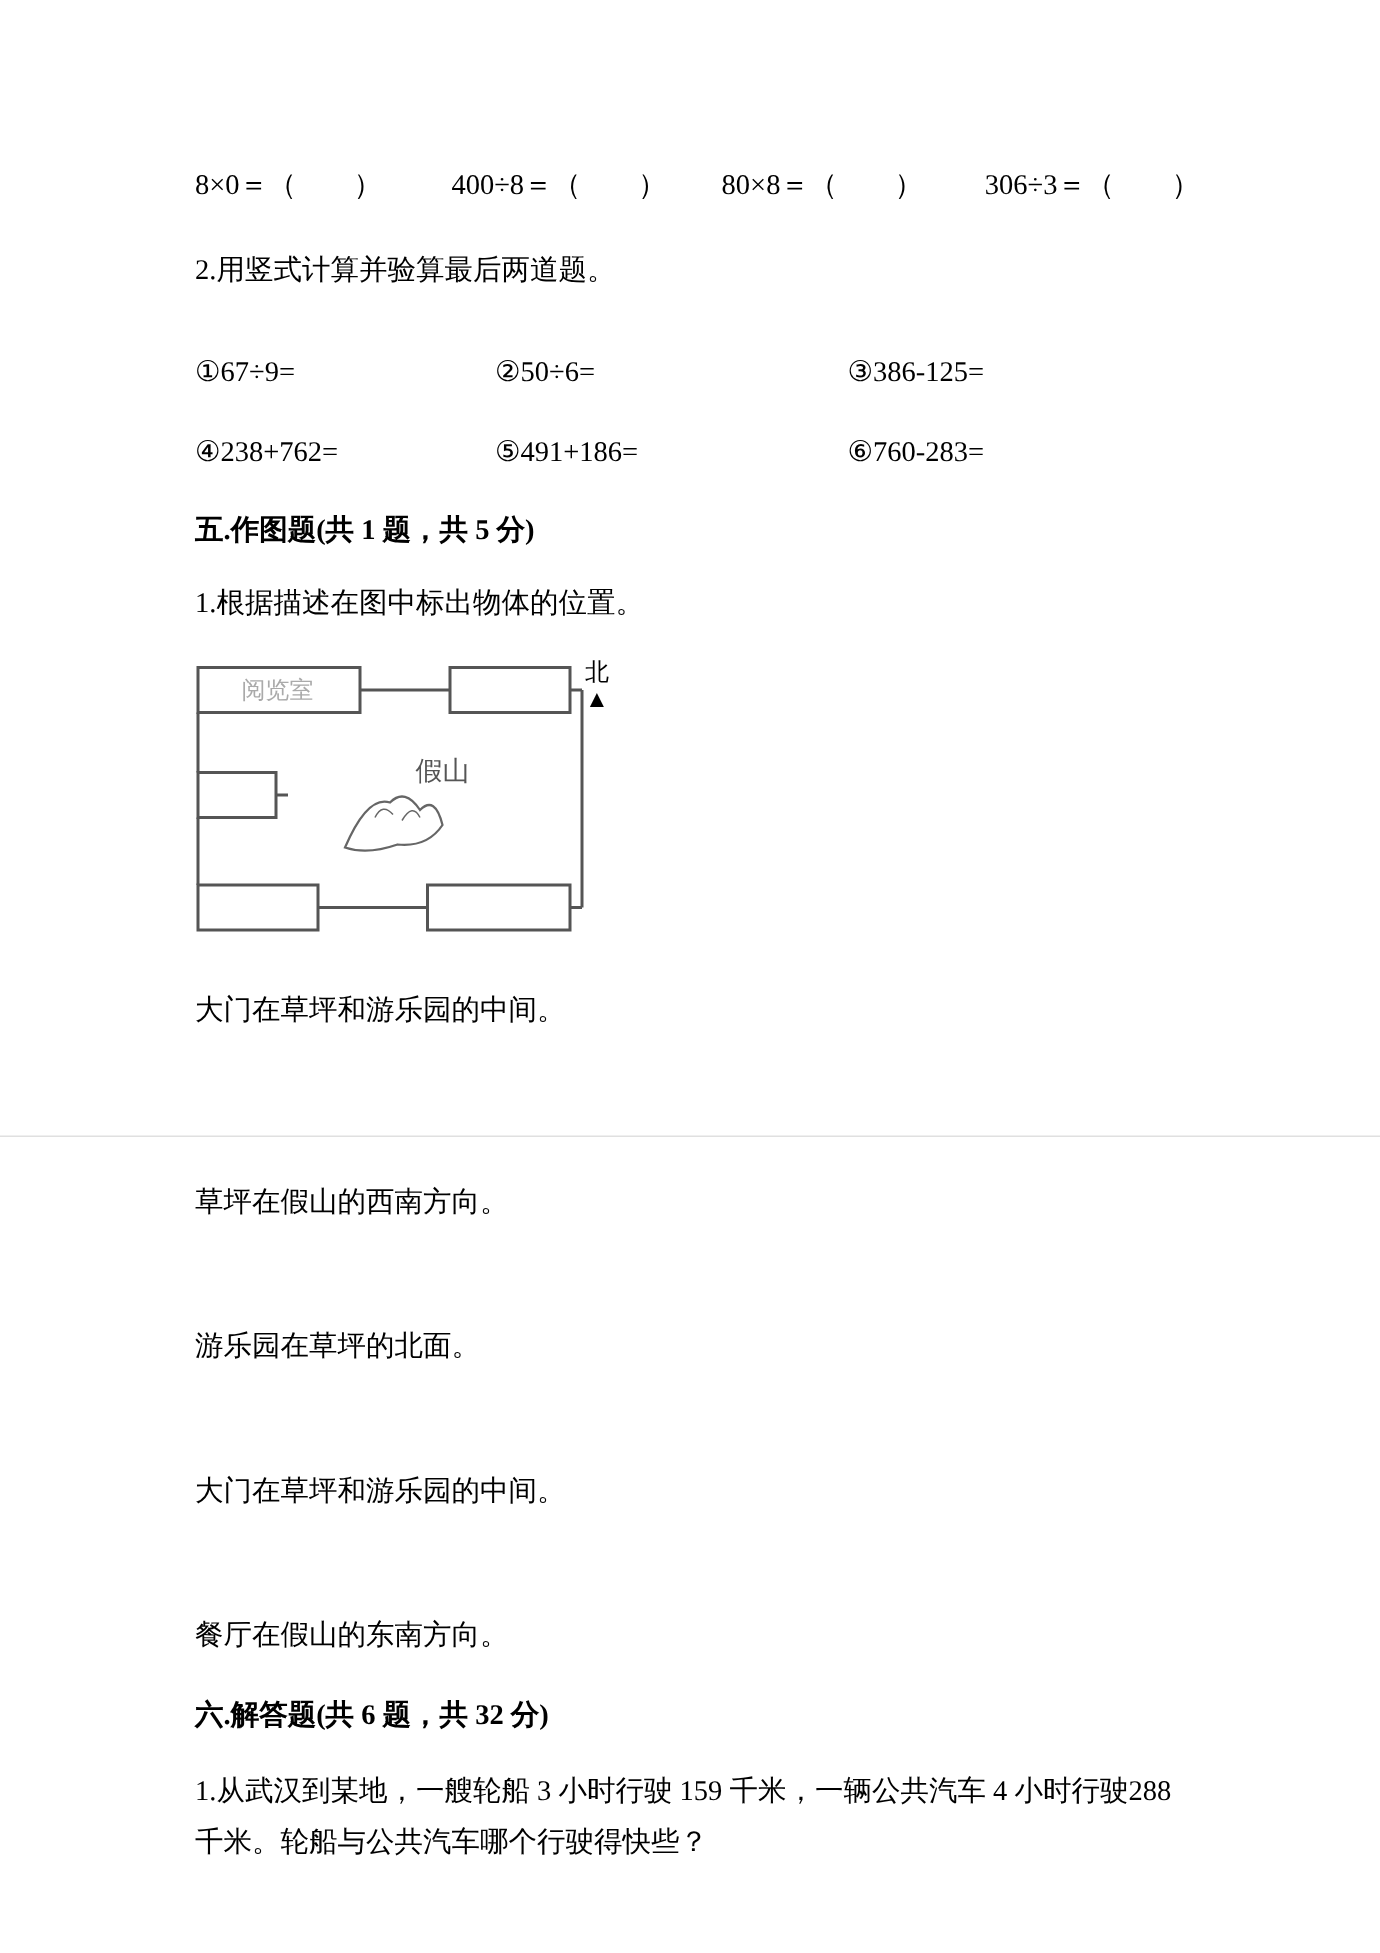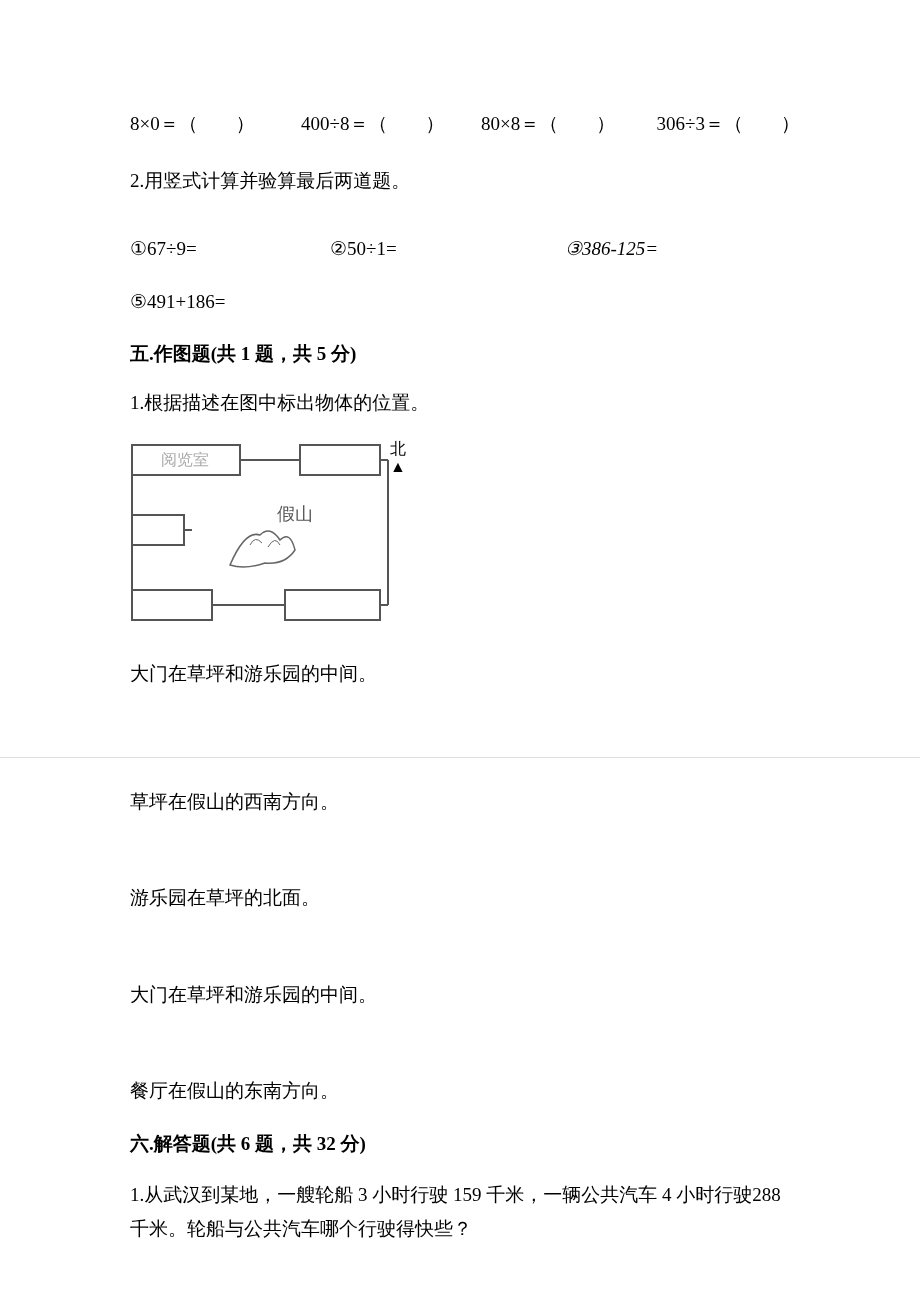--- a/index.html
+++ b/index.html
@@ -29,21 +29,21 @@
     }
     .q2-row {
       display: flex;
       margin-bottom: 24px;
     }
     .q2-cell {
       flex: 0 0 auto;
     }
     .q2-cell.c1 { width: 200px; }
     .q2-cell.c2 { width: 235px; }
-    .q2-cell.c3 { width: 200px; font-style: italic; }
+    .q2-cell.c3 { width: 200px; }
     .section-header {
       font-weight: bold;
       margin-top: 8px;
       margin-bottom: 20px;
     }
     .question-text {
       margin-bottom: 18px;
     }
     .diagram-wrap {
       position: relative;
@@ -85,26 +85,28 @@
   <span class="eq-item" style="width:175px">8×0＝（　　）</span>
   <span class="eq-item" style="width:185px">400÷8＝（　　）</span>
   <span class="eq-item" style="width:180px">80×8＝（　　）</span>
   <span class="eq-item">306÷3＝（　　）</span>
 </div>
 
 <div class="q2-title">2.用竖式计算并验算最后两道题。</div>
 
 <div class="q2-row">
   <span class="q2-cell c1">①67÷9=</span>
-  <span class="q2-cell c2">②50÷1=</span>
+  <span class="q2-cell c2">②50÷6=</span>
   <span class="q2-cell c3">③386-125=</span>
 </div>
 
 <div class="q2-row">
+  <span class="q2-cell c1">④238+762=</span>
   <span class="q2-cell c2">⑤491+186=</span>
+  <span class="q2-cell c3">⑥760-283=</span>
 </div>
 
 <div class="section-header">五.作图题(共 1 题，共 5 分)</div>
 
 <div class="question-text">1.根据描述在图中标出物体的位置。</div>
 
 <div class="diagram-wrap">
   <svg width="260" height="195" viewBox="0 0 260 195">
     <g fill="none" stroke="#555555" stroke-width="2">
       <rect x="2" y="10" width="108" height="30"></rect>

